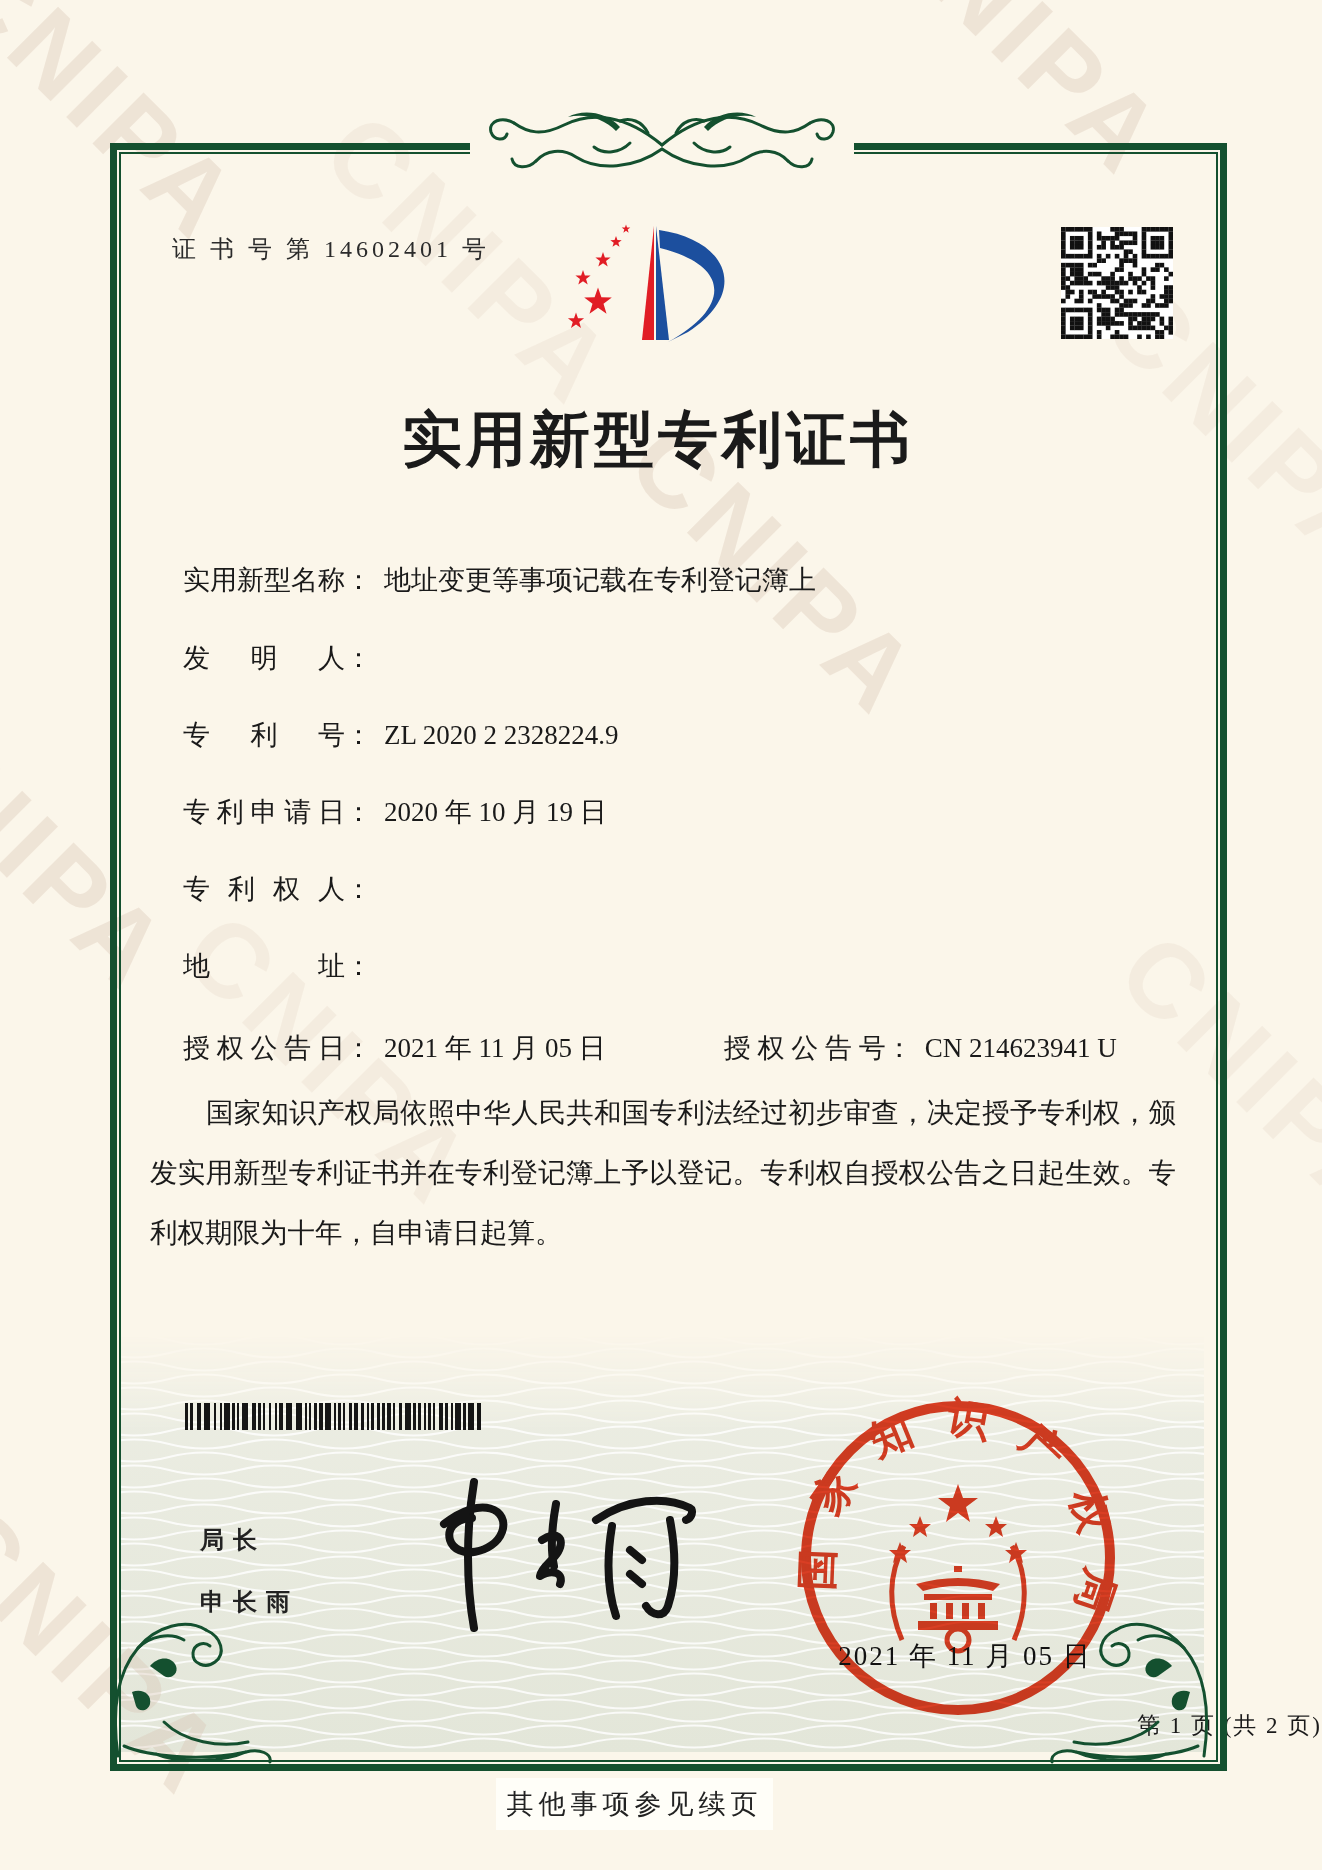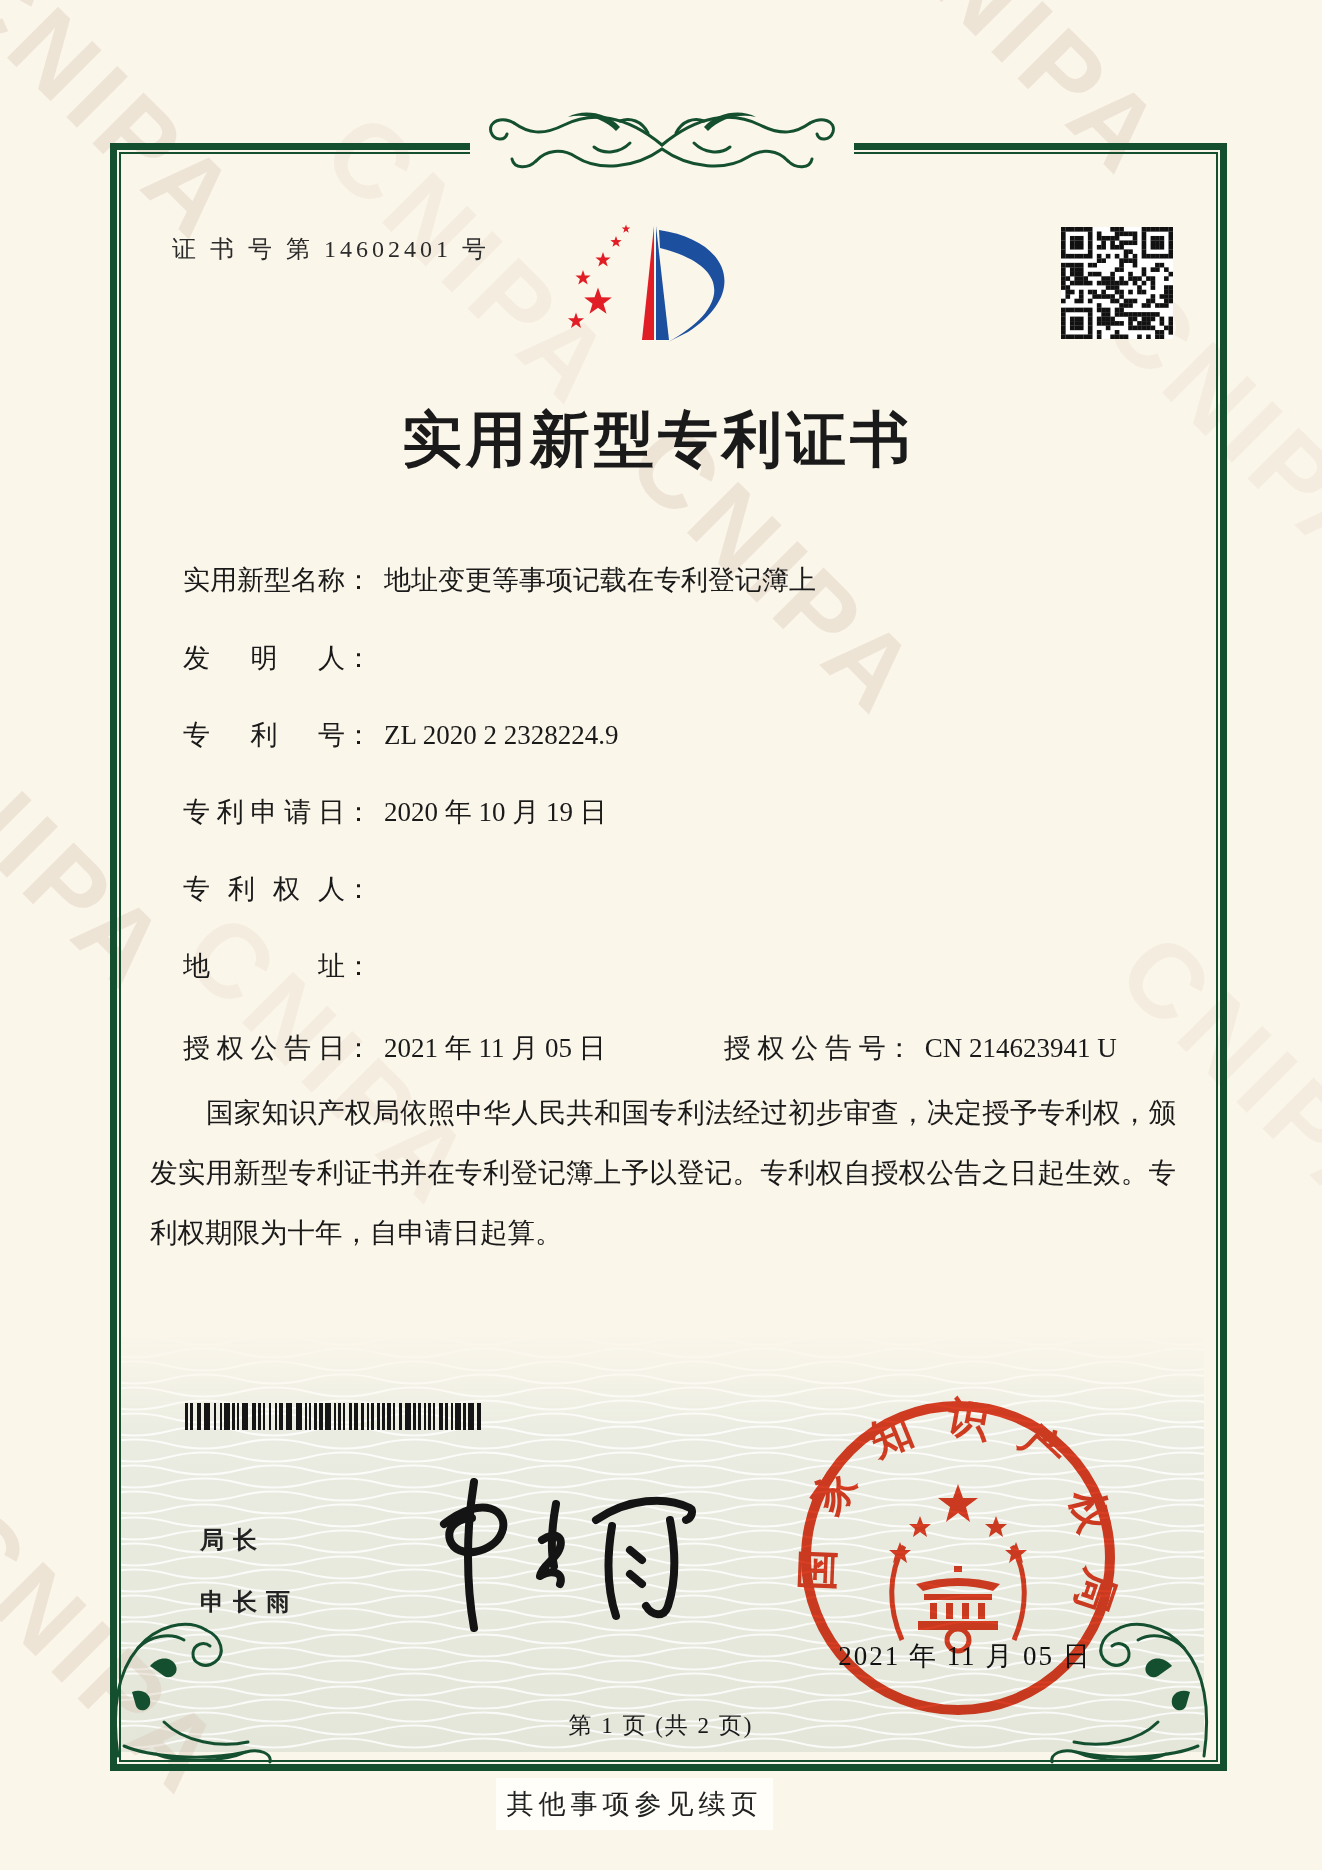--- a/index.html
+++ b/index.html
@@ -43,21 +43,21 @@
   .officer{position:absolute;left:200px;z-index:3;font-family:"Liberation Sans","DejaVu Sans",sans-serif;
            font-weight:600;font-size:24px;letter-spacing:9px;color:#222;}
   .sig{left:408px;top:1468px;z-index:3;}
   
   .seal{left:788px;top:1388px;z-index:6;mix-blend-mode:multiply;opacity:.95;}
   .seal-stroke{stroke:var(--seal-red);fill:none;}
   .seal-fill{fill:var(--seal-red);}
   .sealtext{fill:var(--seal-red);font-family:"Liberation Serif","DejaVu Serif",serif;font-weight:700;}
   .sealdate{left:800px;top:1638px;width:330px;z-index:7;font-size:27px;letter-spacing:2px;color:#111;text-align:center;}
   
-  .pageno{left:0;top:1710px;width:1322px;text-align:center;font-size:23px;letter-spacing:2px;z-index:3;}
+  .pageno{left:0;top:1710px;width:1322px;text-align:right;font-size:23px;letter-spacing:2px;z-index:3;}
   .contnote{left:496px;top:1778px;width:277px;height:52px;background:#fffef8;z-index:3;
             display:flex;align-items:center;justify-content:center;font-size:27px;letter-spacing:5px;color:#222;}
   
   .orn{z-index:6;pointer-events:none;}
   .orn path,.orn circle{stroke:var(--border-green);fill:none;stroke-width:3;stroke-linecap:round;}
   .orn .fillleaf{fill:var(--border-green);stroke:none;}
   .orn-mask{left:470px;top:138px;width:384px;height:20px;background:#fbf6ea;z-index:5;}
   .logo-red{fill:var(--logo-red);}
   .logo-blue{fill:var(--logo-blue);}
 </style>

